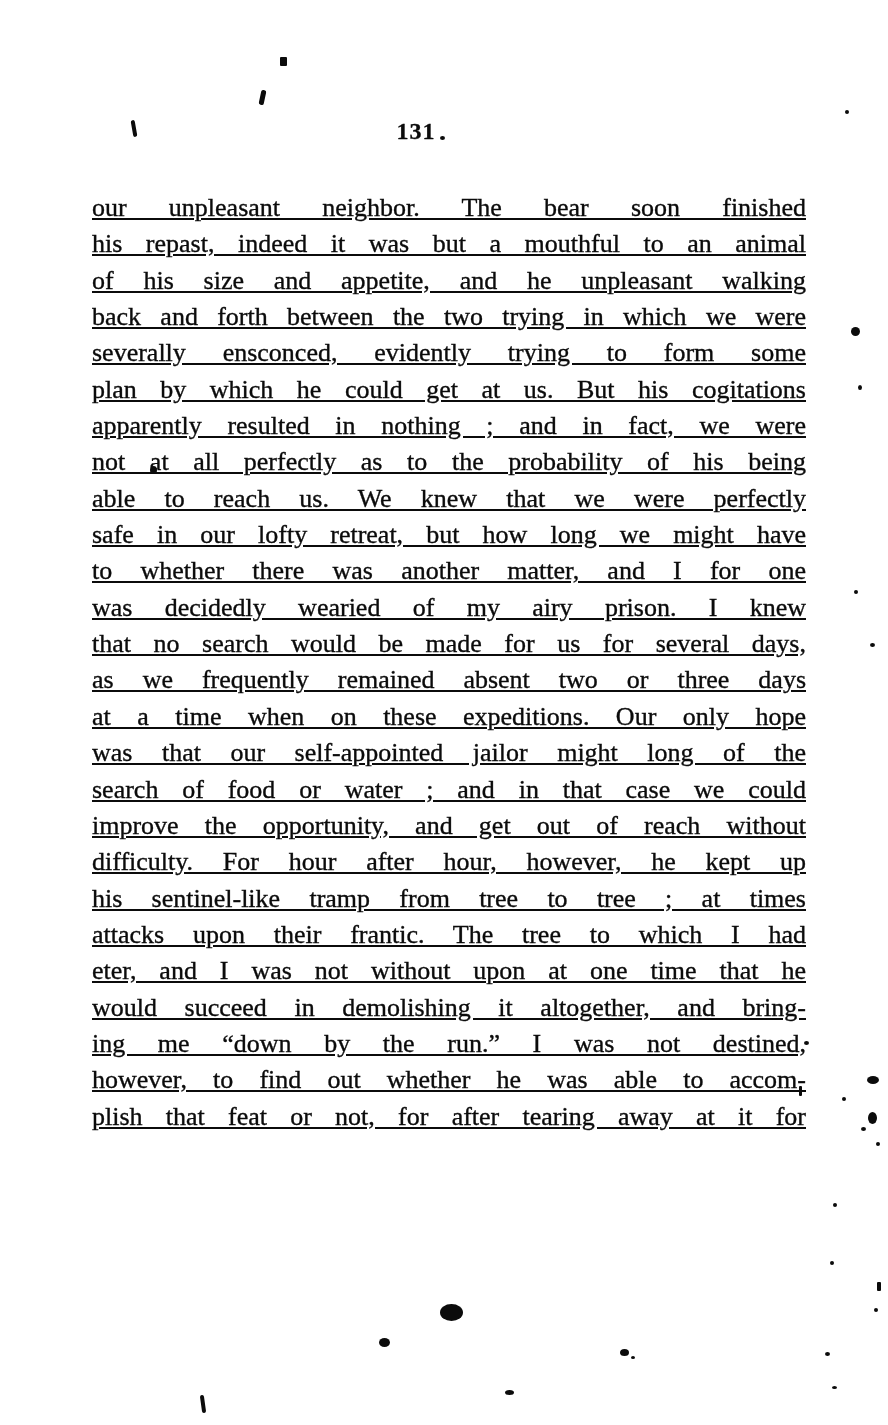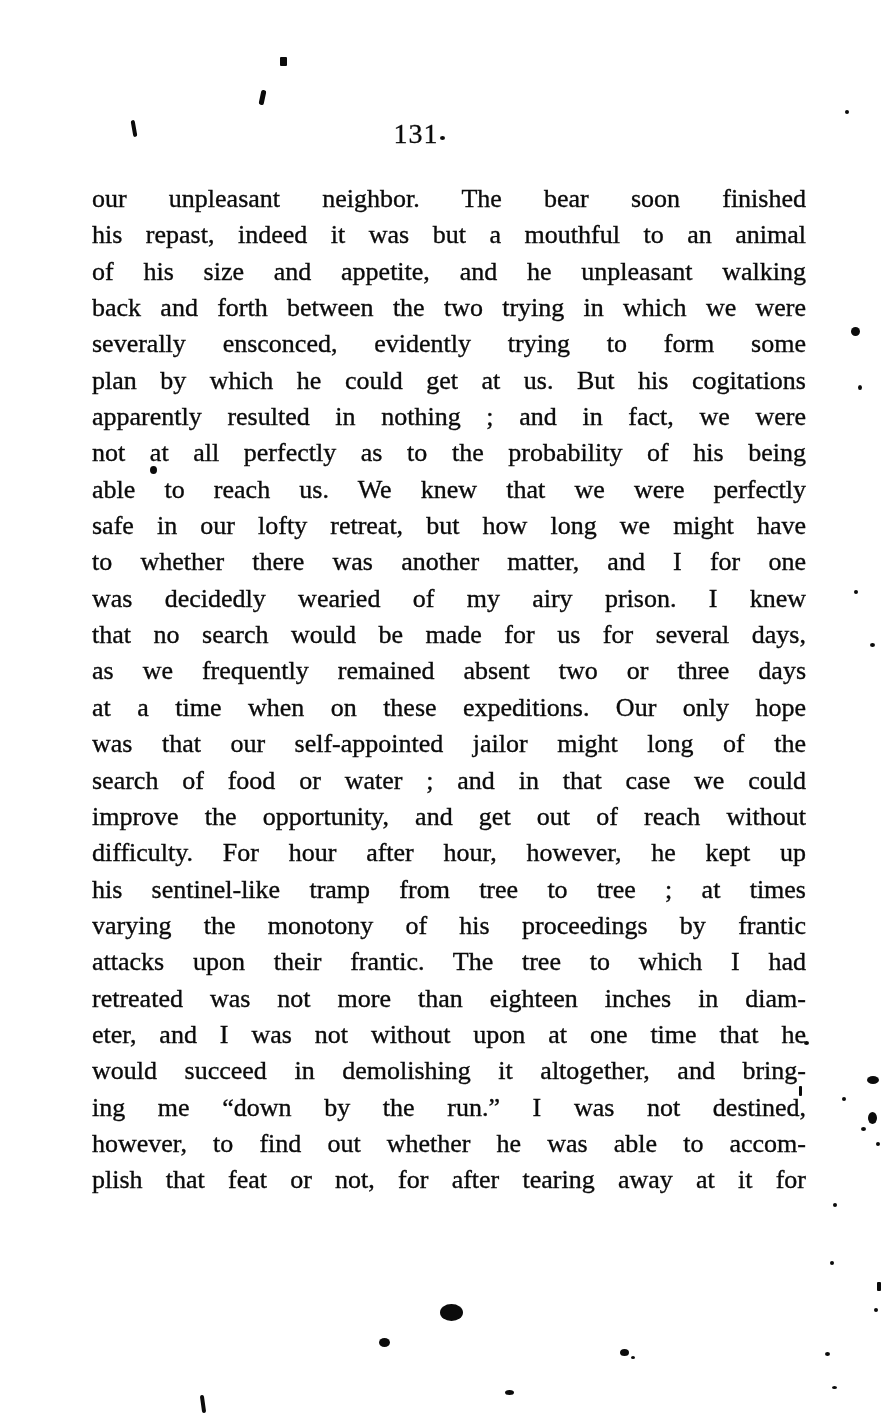--- a/index.html
+++ b/index.html
@@ -15,30 +15,31 @@
     overflow: hidden;
     font-family: "Liberation Serif", serif;
     color: #0b0b0b;
   }
   .page-number {
     position: absolute;
     top: 118px;
     left: 386px;
     width: 60px;
     text-align: center;
-    font-size: 28px;
-    font-weight: normal;
+    font-size: 24px;
+    font-weight: bold;
     letter-spacing: 1px;
     -webkit-text-stroke: 0.3px #0b0b0b;
   }
   .text-block {
     position: absolute;
-    top: 181px;
+    top: 190px;
     left: 92px;
     width: 714px;
+    text-decoration: underline;
   }
   .text-line {
     height: 36.35px;
     line-height: 36.35px;
     font-size: 26px;
     text-align: justify;
     text-align-last: justify;
     -webkit-text-stroke: 0.35px #0b0b0b;
     overflow: hidden;
     white-space: normal;
@@ -76,23 +77,21 @@
       <div class="text-line">to whether there was another matter, and I for one</div>
       <div class="text-line">was decidedly wearied of my airy prison.  I knew</div>
       <div class="text-line">that no search would be made for us for several days,</div>
       <div class="text-line">as we frequently remained absent two or three days</div>
       <div class="text-line">at a time when on these expeditions.  Our only hope</div>
       <div class="text-line">was that our self-appointed jailor might long of the</div>
       <div class="text-line">search of food or water ; and in that case we could</div>
       <div class="text-line">improve the opportunity, and get out of reach without</div>
       <div class="text-line">difficulty.  For hour after hour, however, he kept up</div>
       <div class="text-line">his sentinel-like tramp from tree to tree ; at times</div>
-      <div class="text-line">varying the monotony of his proceedings by frantic</div>
       <div class="text-line">attacks upon their frantic.  The tree to which I had</div>
-      <div class="text-line">retreated was not more than eighteen inches in diam-</div>
       <div class="text-line">eter, and I was not without upon at one time that he</div>
       <div class="text-line">would succeed in demolishing it altogether, and bring-</div>
       <div class="text-line">ing me “down by the run.”  I was not destined,</div>
       <div class="text-line">however, to find out whether he was able to accom-</div>
       <div class="text-line">plish that feat or not, for after tearing away at it for</div>
     </div>
 
   <div class="artifacts-layer">
       <span class="speck bar" style="left: 280px; top: 57px; width: 7px; height: 9px;"></span>
       <span class="speck slash" style="left: 260px; top: 90px; width: 5px; height: 15px; transform: rotate(12deg);"></span>

